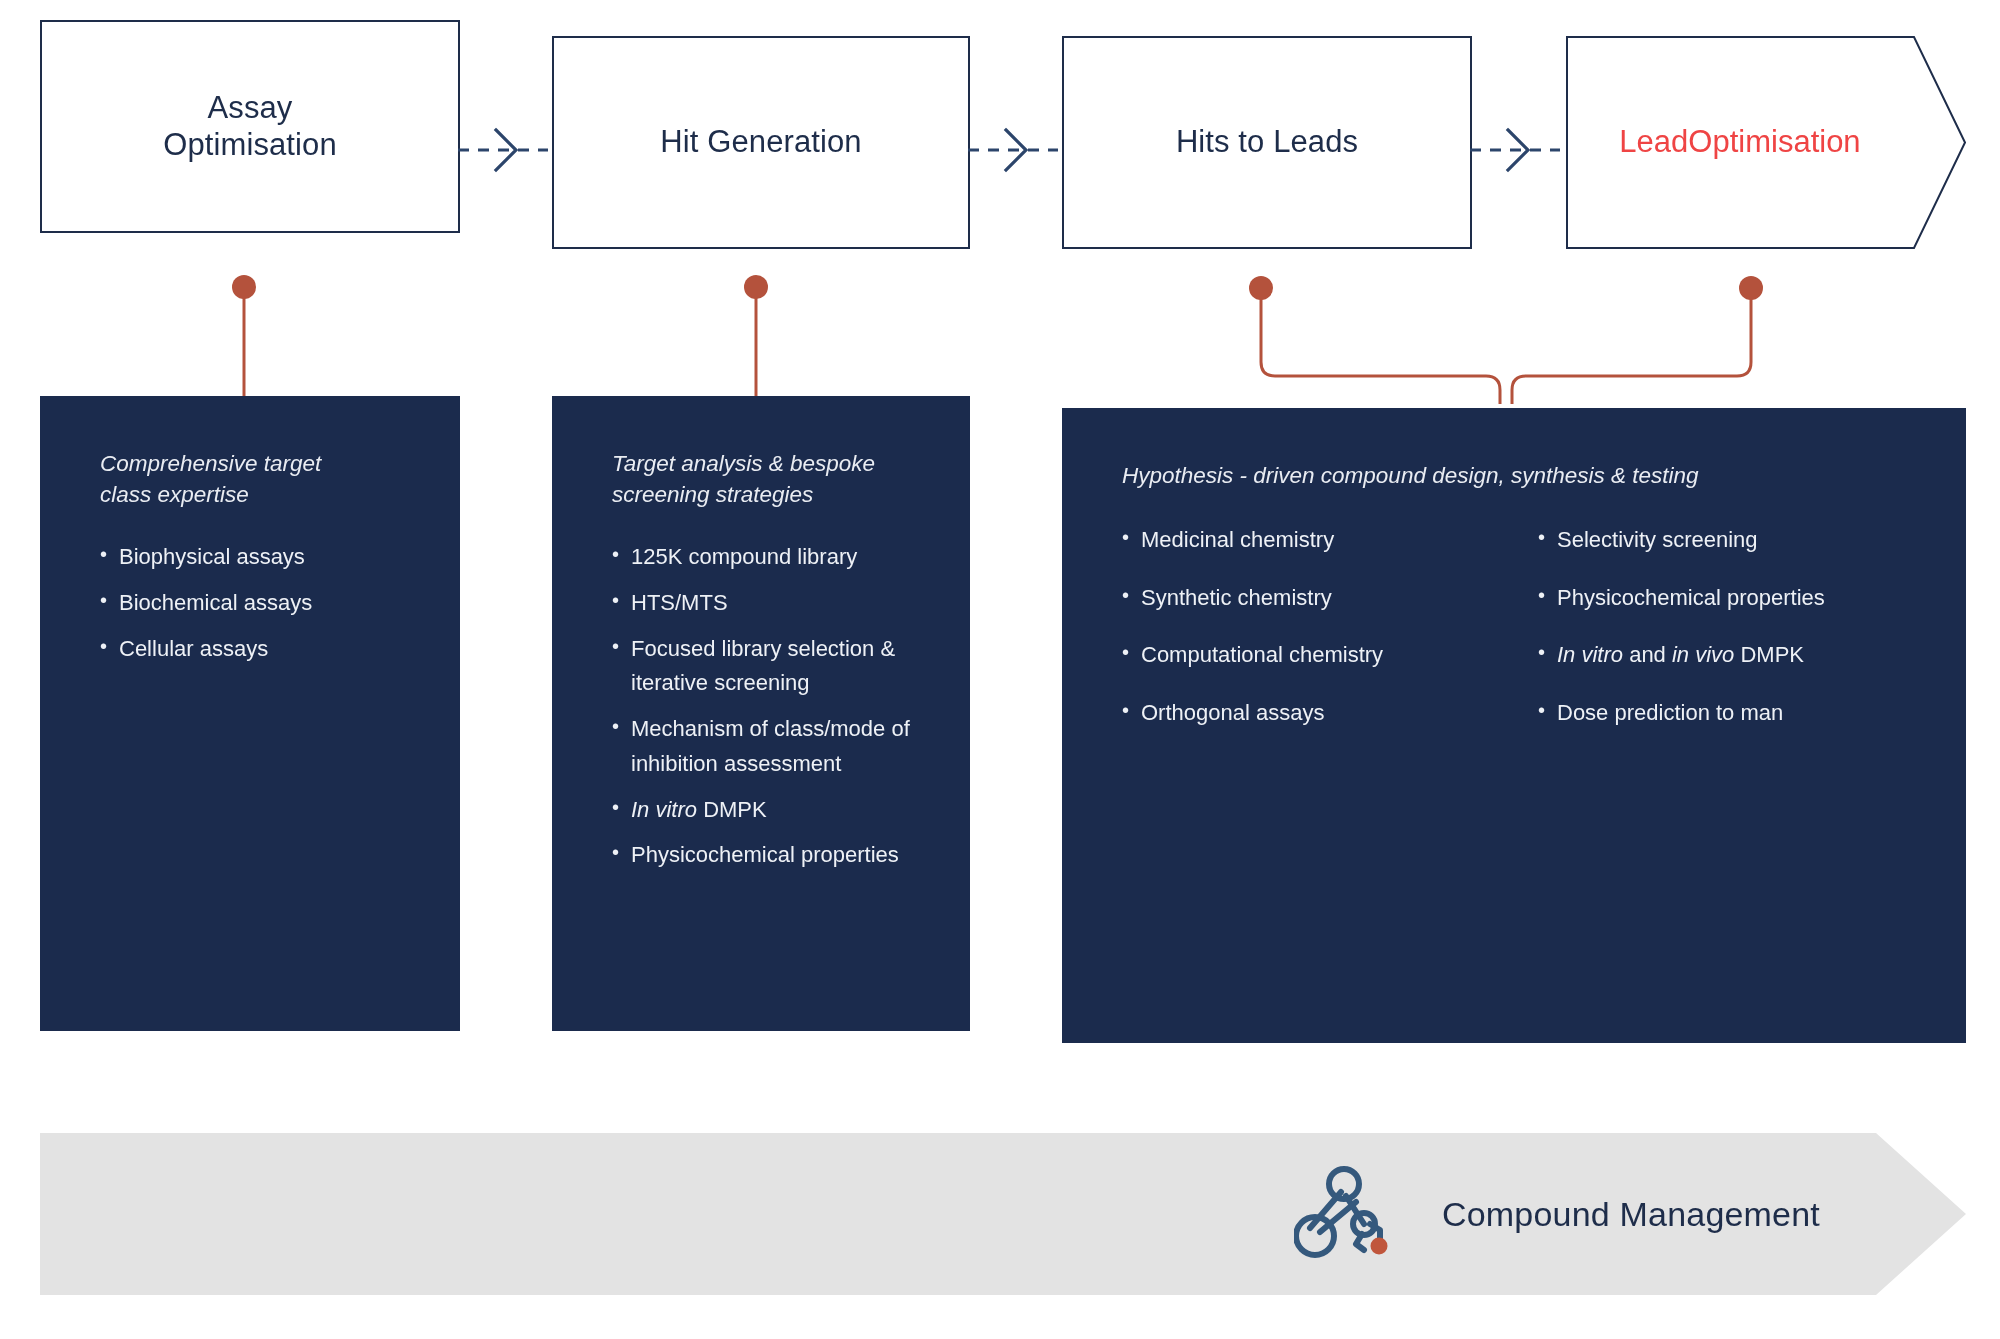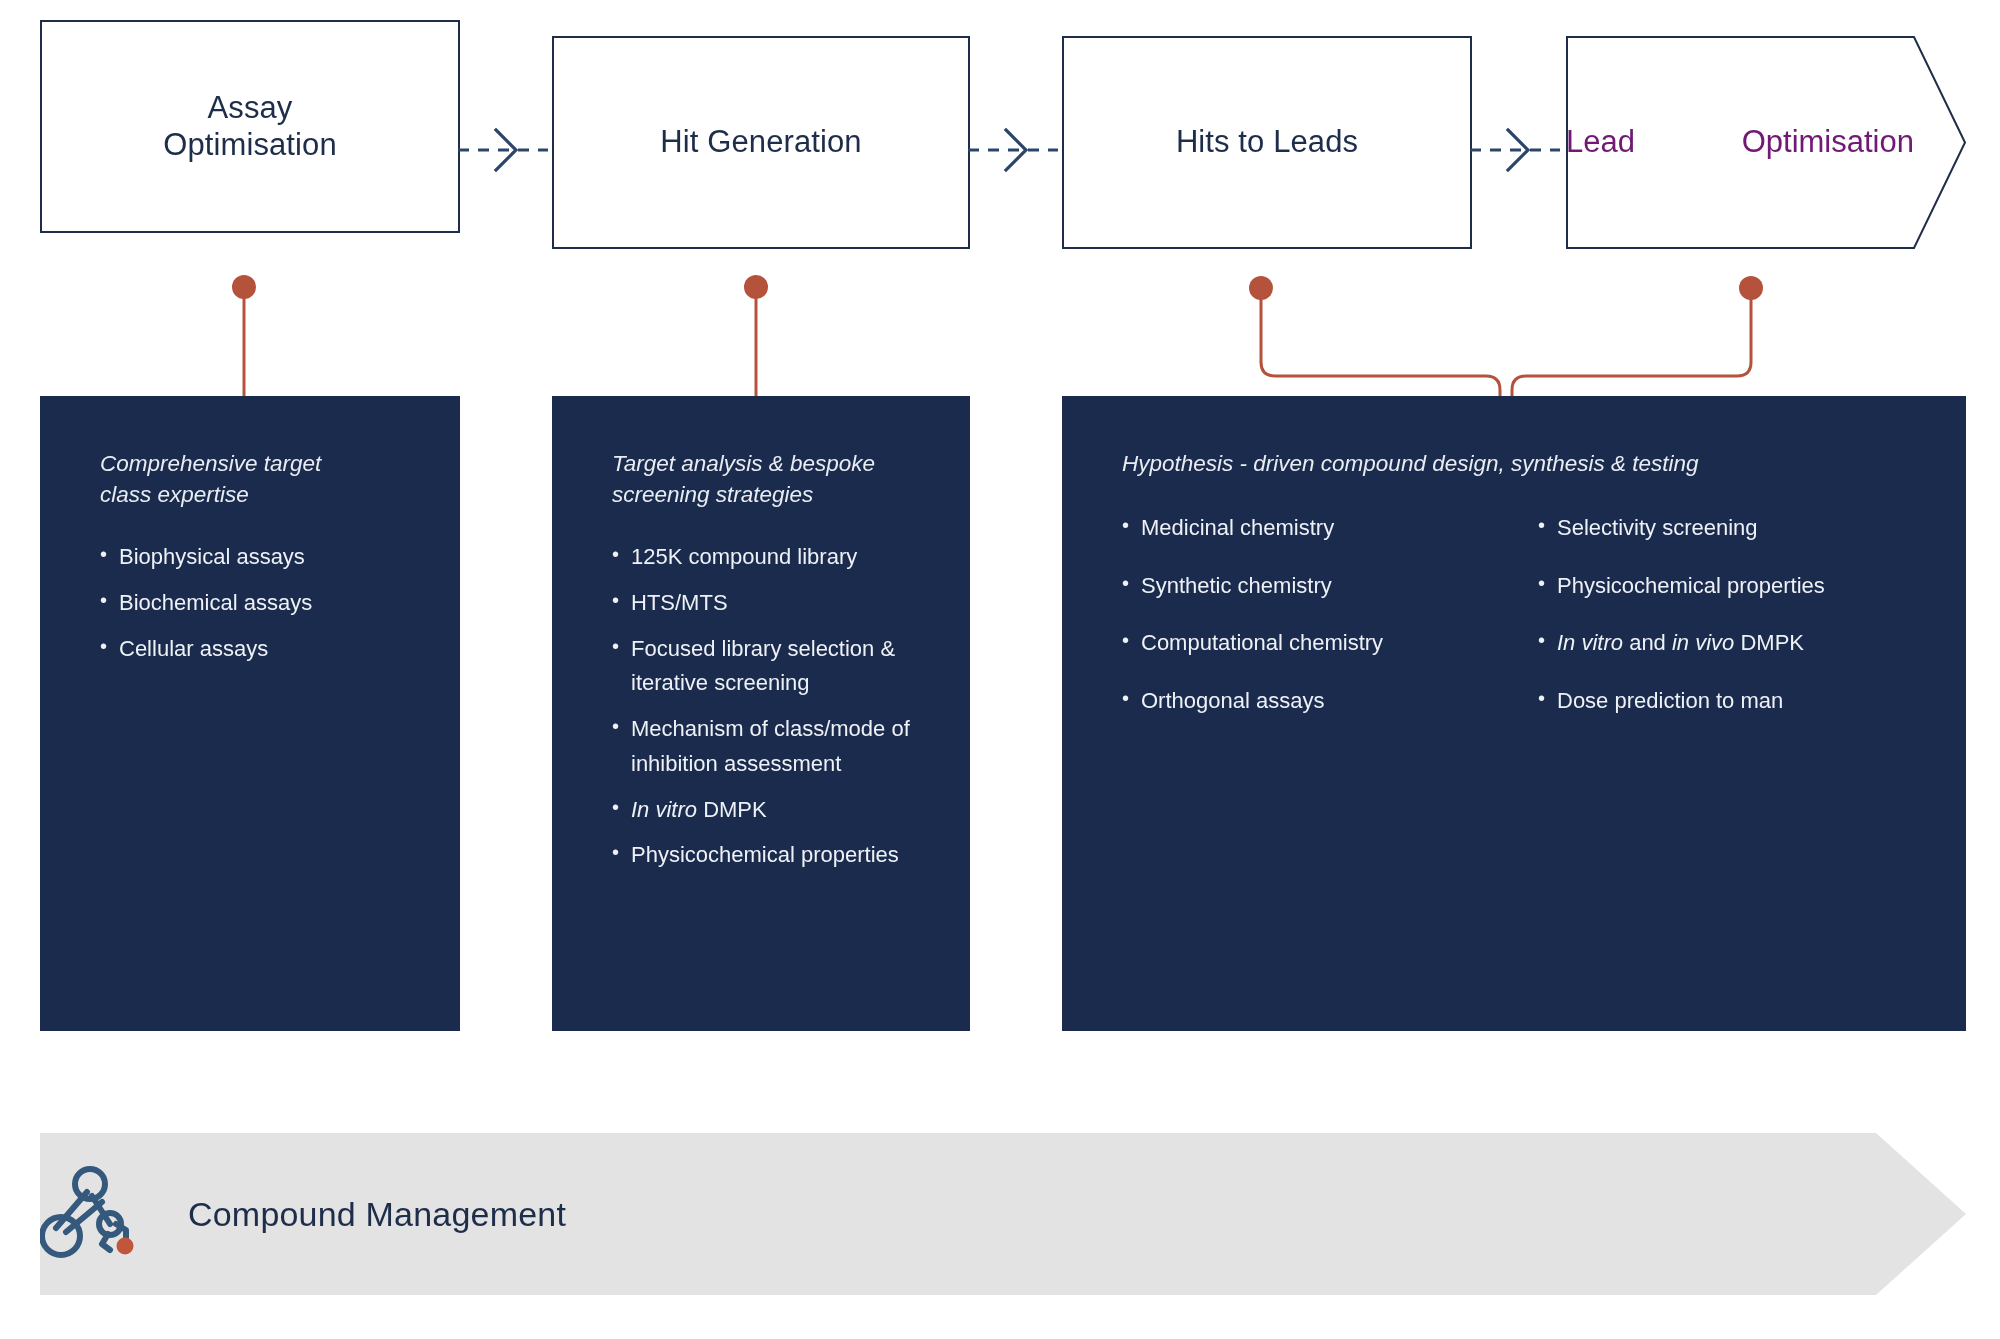--- a/index.html
+++ b/index.html
@@ -56,25 +56,25 @@
   }
   .box-4 svg { display: block; width: 100%; height: 100%; }
   .box-4 .stage-label {
     position: absolute;
     left: 0;
     top: 0;
     width: 348px;
     height: 213px;
     display: flex;
     align-items: center;
-    justify-content: space-between;
+    justify-content: center;
     text-align: center;
     font-size: 31px;
     line-height: 1.18;
-    color: #701a75;
+    color: #ef4444;
   }
 
   
   .flow-arrow {
     position: absolute;
     top: 122px;
     width: 90px;
     height: 56px;
   }
   .flow-arrow svg { display: block; width: 100%; height: 100%; }
@@ -91,21 +91,21 @@
 
   
   .panel {
     position: absolute;
     background: #1b2b4d;
     box-sizing: border-box;
     padding: 52px 40px 20px 60px;
   }
   .panel-1 { left: 40px;   top: 396px; width: 420px;  height: 635px; }
   .panel-2 { left: 552px;  top: 396px; width: 418px;  height: 635px; }
-  .panel-3 { left: 1062px; top: 396px; width: 904px;  height: 635px; }
+  .panel-3 { left: 1062px; top: 408px; width: 904px;  height: 635px; }
 
   .panel-heading {
     font-style: italic;
     font-size: 22.5px;
     line-height: 1.38;
     color: #e9ecf2;
     margin: 0 0 30px 0;
     max-width: 270px;
     font-weight: 400;
   }
@@ -166,21 +166,21 @@
     display: block;
   }
   .banner-inner {
     position: absolute;
     left: 0;
     top: 0;
     width: 1780px;
     height: 162px;
     display: flex;
     align-items: center;
-    justify-content: flex-start;
+    justify-content: flex-end;
     gap: 44px;
   }
   .banner-logo { width: 104px; height: 104px; flex: 0 0 104px; }
   .banner-logo svg { display: block; width: 100%; height: 100%; }
   .banner-title {
     font-size: 34px;
     color: #1e2d4a;
     letter-spacing: 0.2px;
   }
 </style>

